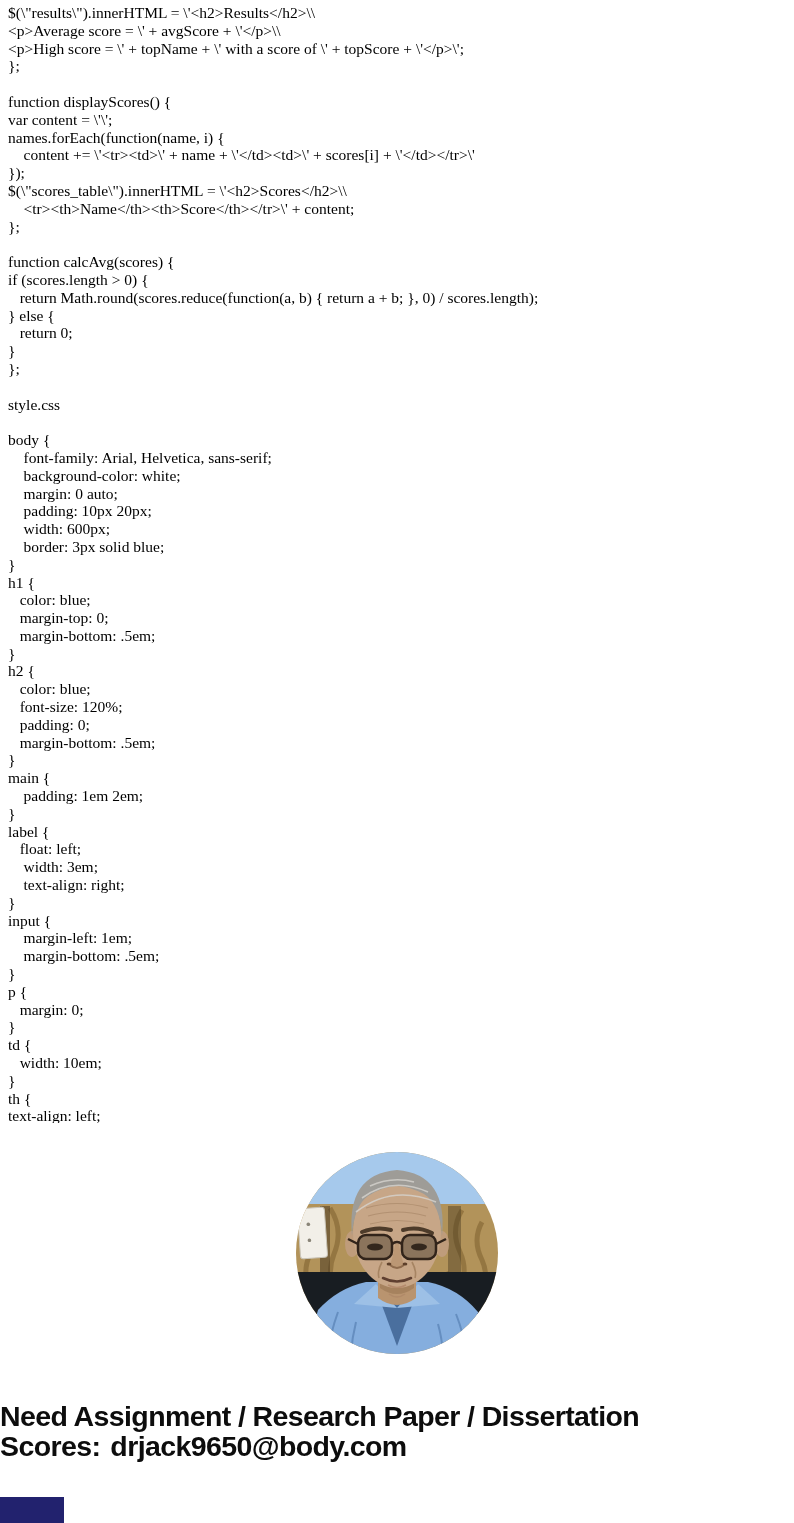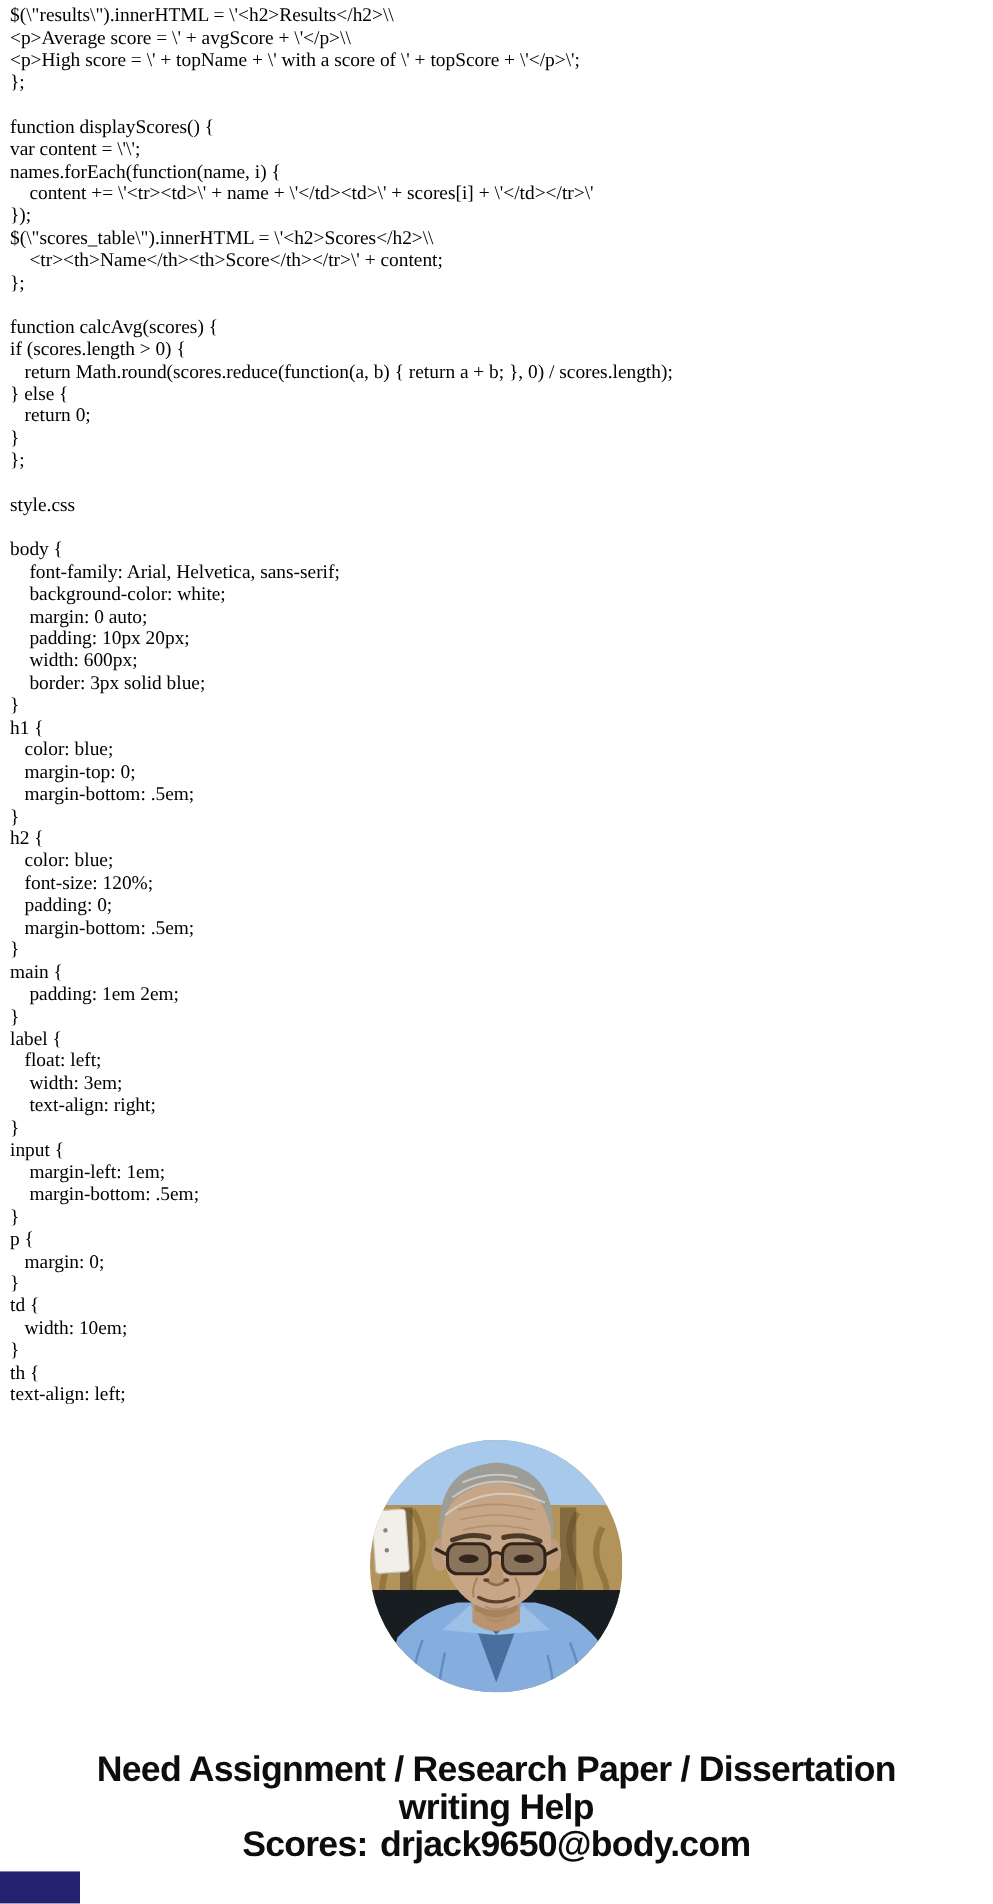--- a/index.html
+++ b/index.html
@@ -40,21 +40,21 @@
     overflow: hidden;
   }
   .avatar svg { display: block; width: 100%; height: 100%; }
 
   
   .headline {
     position: absolute;
     left: 0;
     top: 1401px;
     width: 794px;
-    text-align: center;
+    text-align: left;
     font-family: "Liberation Sans", sans-serif;
     font-weight: 700;
     font-size: 28.5px;
     line-height: 30px;
     letter-spacing: -0.6px;
     color: #0d0d0d;
   }
   .headline .email { margin-left: 0.35em; }
 
   
@@ -220,21 +220,20 @@
     </g>
 
     <path d="M87,126 q14,7 28,0" stroke="#5f3f30" stroke-width="2.6" fill="none" stroke-linecap="round"></path>
     <path d="M92,133 q9,5 18,0" stroke="#b08567" stroke-width="1.6" fill="none" opacity="0.8"></path>
     <path d="M93,142 q8,6 16,0" stroke="#a98264" stroke-width="1.4" fill="none" opacity="0.55"></path>
   </svg>
 </div>
 
 <div class="headline">
   <div>Need Assignment / Research Paper / Dissertation</div>
-  <div>writing Help</div>
   <div><span>Scores:</span><span class="email">drjack9650@body.com</span></div>
 </div>
 
 <div class="corner-mark">
   <svg viewBox="0 0 64 26" preserveAspectRatio="none">
     <rect x="0" y="0" width="64" height="26" fill="#22226e"></rect>
   </svg>
 </div>
 
 </body></html>

